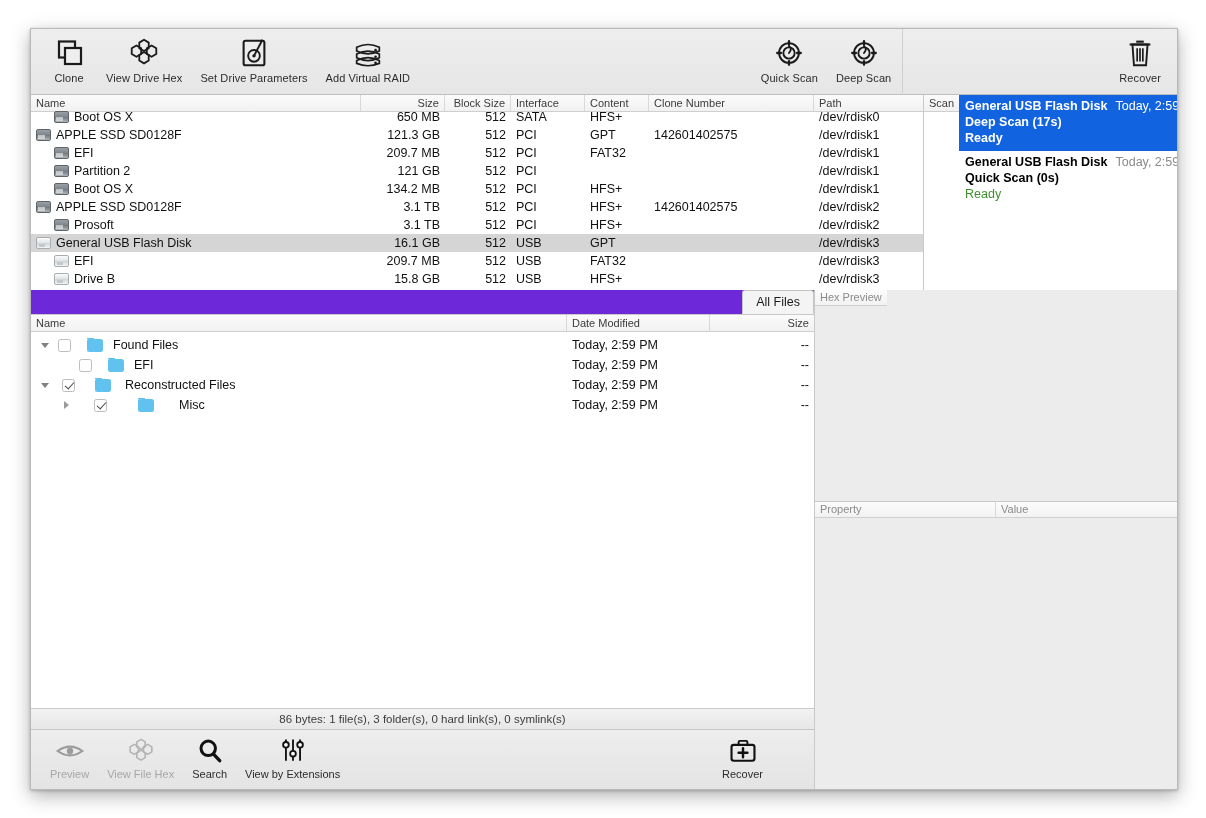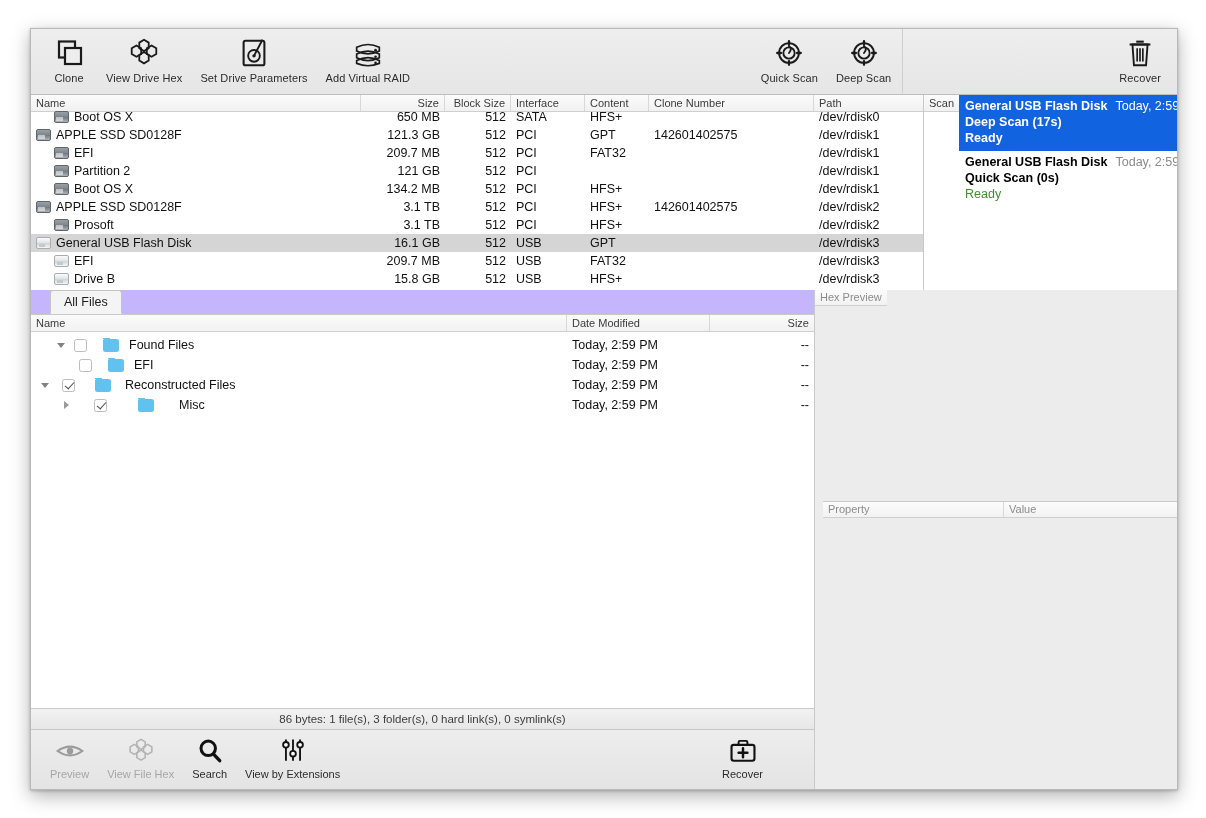--- a/index.html
+++ b/index.html
@@ -161,25 +161,26 @@
     overflow: hidden;
   }
   .filespane {
     width: 784px;
     display: flex; flex-direction: column;
     border-right: 1px solid #c9c9c9;
     background: #ececec;
   }
   .tabbar {
     height: 25px;
-    background: #c4b5fd;
+    background: #6d28d9;
     border-bottom: 1px solid #c9c9c9;
     display: flex; align-items: flex-end;
     padding-left: 19px;
     flex: 0 0 25px;
+    justify-content: flex-end;
   }
   .tab {
     height: 24px;
     padding: 0 13px;
     font-size: 12.5px;
     display: flex; align-items: center;
     background: #f4f4f4;
     border: 1px solid #c4c4c4;
     border-bottom: 1px solid #f4f4f4;
     border-radius: 3px 3px 0 0;
@@ -286,21 +287,21 @@
   }
   .rc-hdr .cell {
     padding: 0 5px; line-height: 15px;
     border-right: 1px solid #d8d8d8;
     white-space: nowrap;
   }
   .rc-hdr .cell:last-child { border-right: none; }
   .rc-body { background: #ececec; }
   .hexpane { flex: 0 0 211px; display: flex; }
   .hexpane .rc-body { flex: 1; }
-  .proppane { flex: 1; display: flex; flex-direction: column; border-top: 1px solid #c9c9c9; margin-left: 8px; }
+  .proppane { flex: 1; display: flex; flex-direction: column; border-top: 1px solid #c9c9c9; }
   .proppane .rc-body { flex: 1; }
 </style>
 </head>
 <body>
 
 <div class="window">
 
   <div class="toolbar">
 
     <div class="tb-group tb-left">
@@ -587,21 +588,21 @@
       </div>
 
       <div class="filetable">
         <div class="hdr">
           <div class="cell" style="width:536px">Name</div>
           <div class="cell" style="width:143px">Date Modified</div>
           <div class="cell" style="flex:1;text-align:right">Size</div>
         </div>
         <div id="file-body" style="flex:1;padding-top:3px">
             <div class="frow">
-              <div class="c" style="width:536px;display:flex;align-items:center;gap:7px;padding-left:24px">
+              <div class="c" style="width:536px;display:flex;align-items:center;gap:7px;padding-left:8px">
                 <span class="tri down"></span>
                 <span class="cb"></span>
                 <span class="folder" style="margin-left:9px"></span>
                 <span style="margin-left:3px">Found Files</span>
               </div>
               <div class="c" style="width:143px">Today, 2:59 PM</div>
               <div class="c" style="flex:1;text-align:right">--</div>
             </div>
             <div class="frow">
               <div class="c" style="width:536px;display:flex;align-items:center;gap:7px;padding-left:29px">

